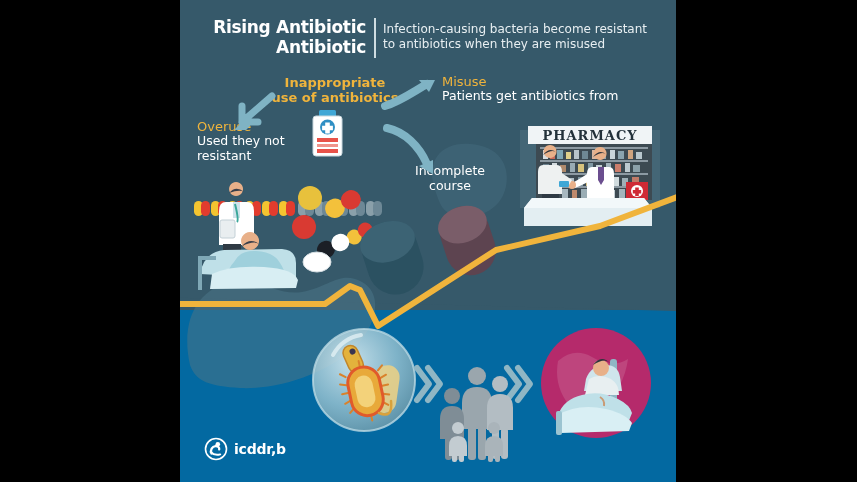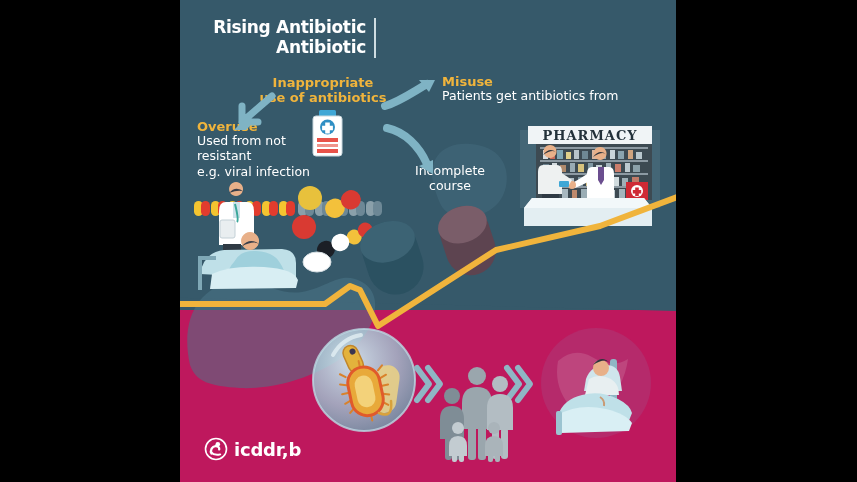--- a/index.html
+++ b/index.html
@@ -6,60 +6,60 @@
   body{width:857px;height:482px;overflow:hidden;font-family:"DejaVu Sans","Liberation Sans",sans-serif;}
   #stage{position:relative;width:857px;height:482px;background:#000;}
 
   
   .bar{position:absolute;top:0;height:482px;background:#000;}
   .bar.left{left:0;width:180px;}
   .bar.right{right:0;width:181px;}
 
   
   #poster{position:absolute;left:180px;top:0;width:496px;height:482px;
-          background:#be185d;overflow:hidden;}
+          background:#0369a1;overflow:hidden;}
 
   
   .upper-band{position:absolute;left:0;top:0;width:496px;height:310px;background:#36596a;}
   .upper-band:after{content:"";position:absolute;left:0;bottom:-1px;width:100%;height:60px;
       background:#36596a;
       clip-path:polygon(0 0,100% 0,100% 100%,0 78%);}
 
   
   .header{position:absolute;left:0;top:8px;width:496px;height:52px;}
   .title{position:absolute;left:18px;top:9px;width:168px;text-align:right;
          color:#ffffff;font-weight:bold;font-size:17px;line-height:20px;letter-spacing:-.3px;}
   .divider{position:absolute;left:194px;top:10px;width:2px;height:40px;background:#cfdde2;}
   .subtitle{position:absolute;left:203px;top:14px;width:280px;color:#e8eff2;
             font-size:12px;line-height:15px;}
 
   
   .lbl{position:absolute;color:#ffffff;font-size:12.5px;line-height:14.5px;}
-  .gold-h{color:#f0b43c;font-weight:bold;font-size:13px;line-height:15px;}
-
-  .inappropriate{left:73px;top:75px;width:140px;text-align:center;
+  .gold-h{color:#f0b43c;font-weight:normal;font-size:13px;line-height:15px;}
+
+  .inappropriate{left:85px;top:75px;width:140px;text-align:center;
        color:#f0b43c;font-weight:bold;font-size:13px;line-height:15px;}
   .overuse{left:17px;top:119px;width:130px;}
   .viral{left:17px;top:165px;width:150px;color:#fff;font-size:12.5px;}
   .misuse{left:262px;top:74px;width:222px;}
   .incomplete{left:215px;top:163px;width:110px;text-align:center;
        color:#ffffff;font-size:12.5px;line-height:15px;}
 
   .dev-resistant{left:22px;top:362px;width:120px;color:#f0b43c;
        font-weight:bold;font-size:12.5px;line-height:15px;}
   .spread{left:242px;top:325px;width:108px;text-align:center;color:#fff;
        font-size:12.5px;line-height:15px;}
   .ineffective{left:352px;top:250px;width:140px;text-align:center;color:#fff;
        font-size:12.5px;line-height:15px;}
   .not-recover{left:350px;top:428px;width:144px;text-align:center;color:#fff;
        font-size:12.5px;line-height:15px;}
 
   
   .logo{position:absolute;left:24px;top:437px;display:flex;align-items:center;gap:6px;}
-  .logo-text{color:#ffffff;font-size:18px;font-weight:600;letter-spacing:-.2px;}
+  .logo-text{color:#ffffff;font-size:14px;font-weight:600;letter-spacing:-.2px;}
 
   svg{display:block;overflow:visible;}
   .abs{position:absolute;}
 </style>
 </head>
 <body>
 
 <div id="stage">
 
   <div class="bar left"></div>
@@ -73,33 +73,36 @@
       <path d="M10,215 C0,170 18,138 52,132 C82,127 96,146 122,142 C150,137 160,120 182,132 C204,144 196,176 176,196 C150,222 100,240 60,238 C30,236 16,232 10,215 Z" fill="#4a7487" opacity="0.55"></path>
       <path d="M255,40 C245,10 262,-8 290,-6 C318,-4 330,14 326,36 C322,58 300,70 278,66 C262,63 260,54 255,40 Z" fill="#43697c" opacity="0.6"></path>
     </svg>
 
     <div class="header">
       <div class="title">
         <div>Rising Antibiotic</div>
         <div>Antibiotic</div>
       </div>
       <div class="divider"></div>
+      <div class="subtitle">
+        <div>Infection-causing bacteria become resistant</div>
+        <div>to antibiotics when they are misused</div>
+      </div>
     </div>
 
     <div class="lbl inappropriate">
       <div>Inappropriate</div>
       <div>use of antibiotics</div>
     </div>
 
     <div class="lbl overuse">
       <div class="gold-h">Overuse</div>
-      <div>Used from not</div>
+      <div>Used they not</div>
       <div>resistant</div>
     </div>
-    <div class="lbl viral">e.g. viral infection</div>
 
     <div class="lbl misuse">
       <div class="gold-h">Misuse</div>
       <div>Patients get antibiotics from</div>
     </div>
 
     <div class="lbl incomplete">
       <div>Incomplete</div>
       <div>course</div>
     </div>

